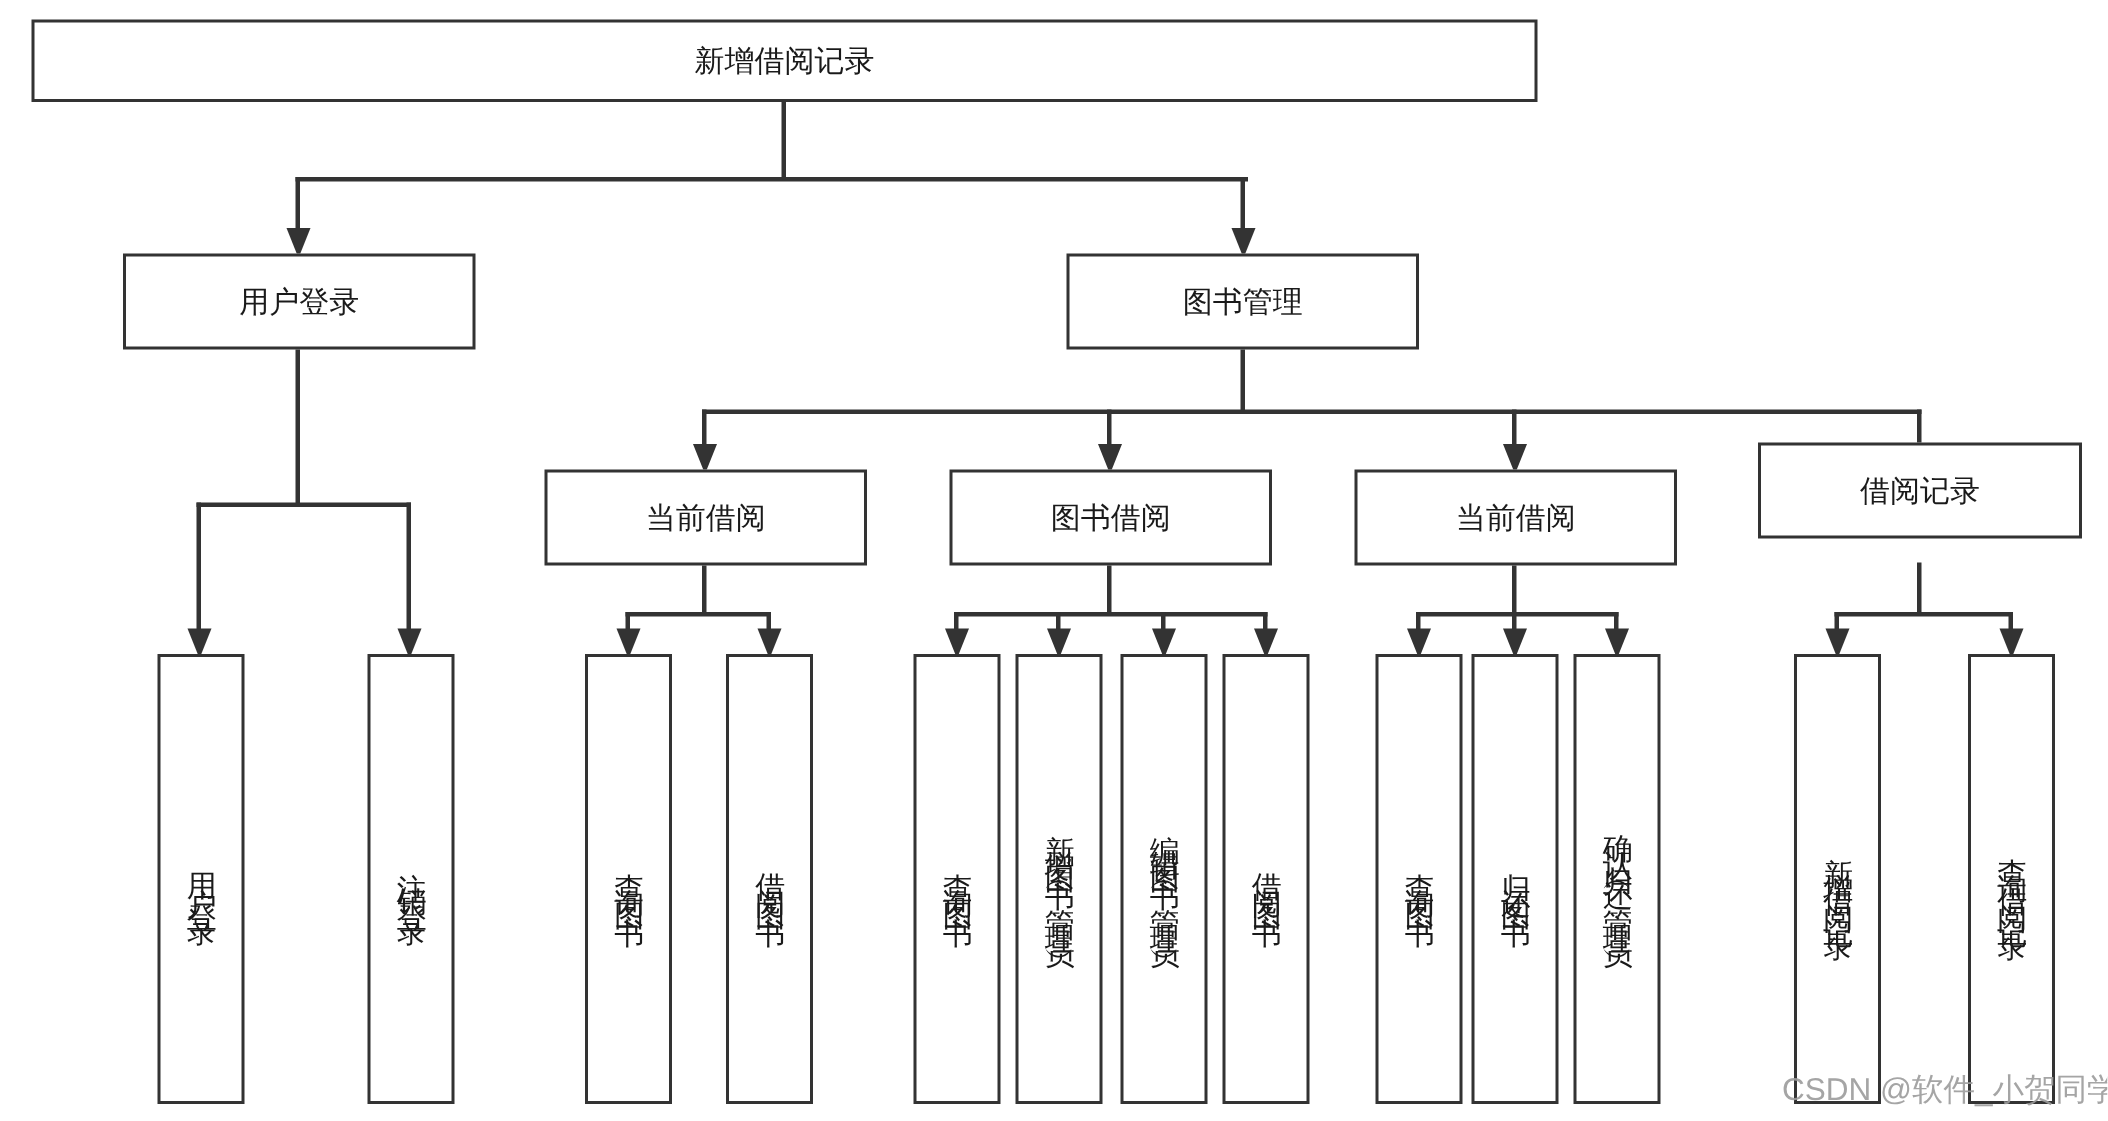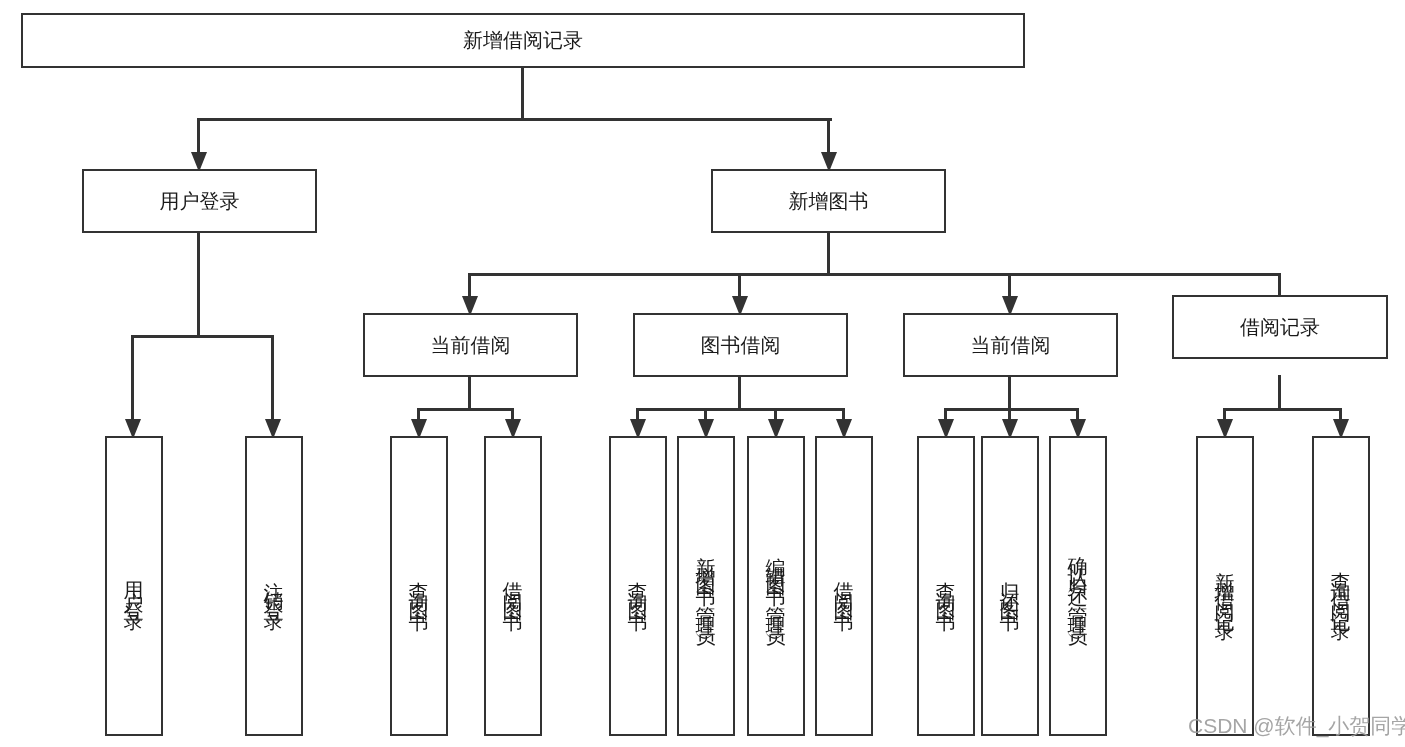--- a/index.html
+++ b/index.html
@@ -70,21 +70,21 @@
   <div class="hline" style="left:197px;top:118px;width:635px;"></div>
   <div class="vline" style="left:197px;top:118px;height:38px;"></div>
   <div class="ahead" style="left:191px;top:152px;"></div>
   <div class="vline" style="left:827px;top:118px;height:38px;"></div>
   <div class="ahead" style="left:821px;top:152px;"></div>
 
   <div class="box" style="left:82px;top:169px;width:235px;height:64px;">
     <span>用户登录</span>
   </div>
   <div class="box" style="left:711px;top:169px;width:235px;height:64px;">
-    <span>新增图书</span>
+    <span>图书管理</span>
   </div>
 
   <div class="vline" style="left:197px;top:231px;height:106px;"></div>
   <div class="hline" style="left:131px;top:335px;width:143px;"></div>
   <div class="vline" style="left:131px;top:335px;height:88px;"></div>
   <div class="ahead" style="left:125px;top:419px;"></div>
   <div class="vline" style="left:271px;top:335px;height:88px;"></div>
   <div class="ahead" style="left:265px;top:419px;"></div>
 
   <div class="vline" style="left:827px;top:231px;height:44px;"></div>

